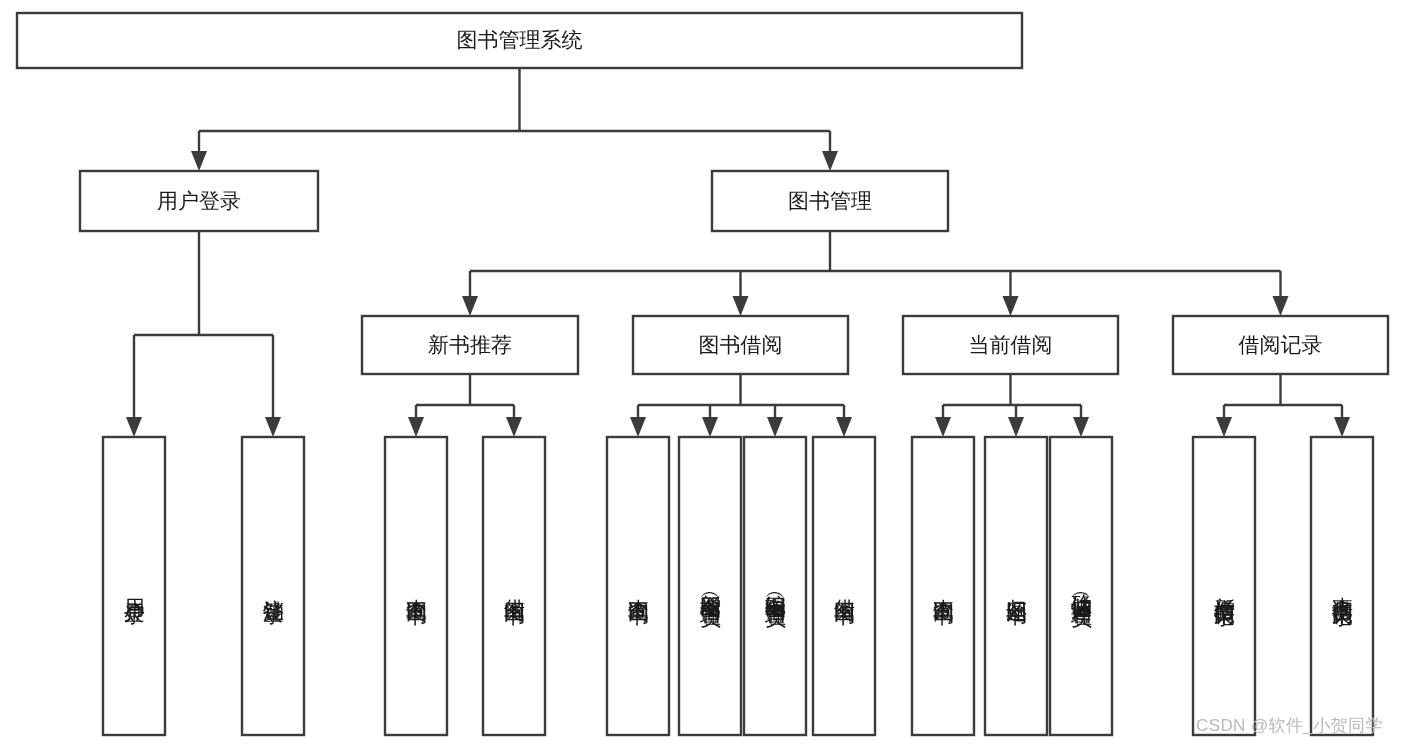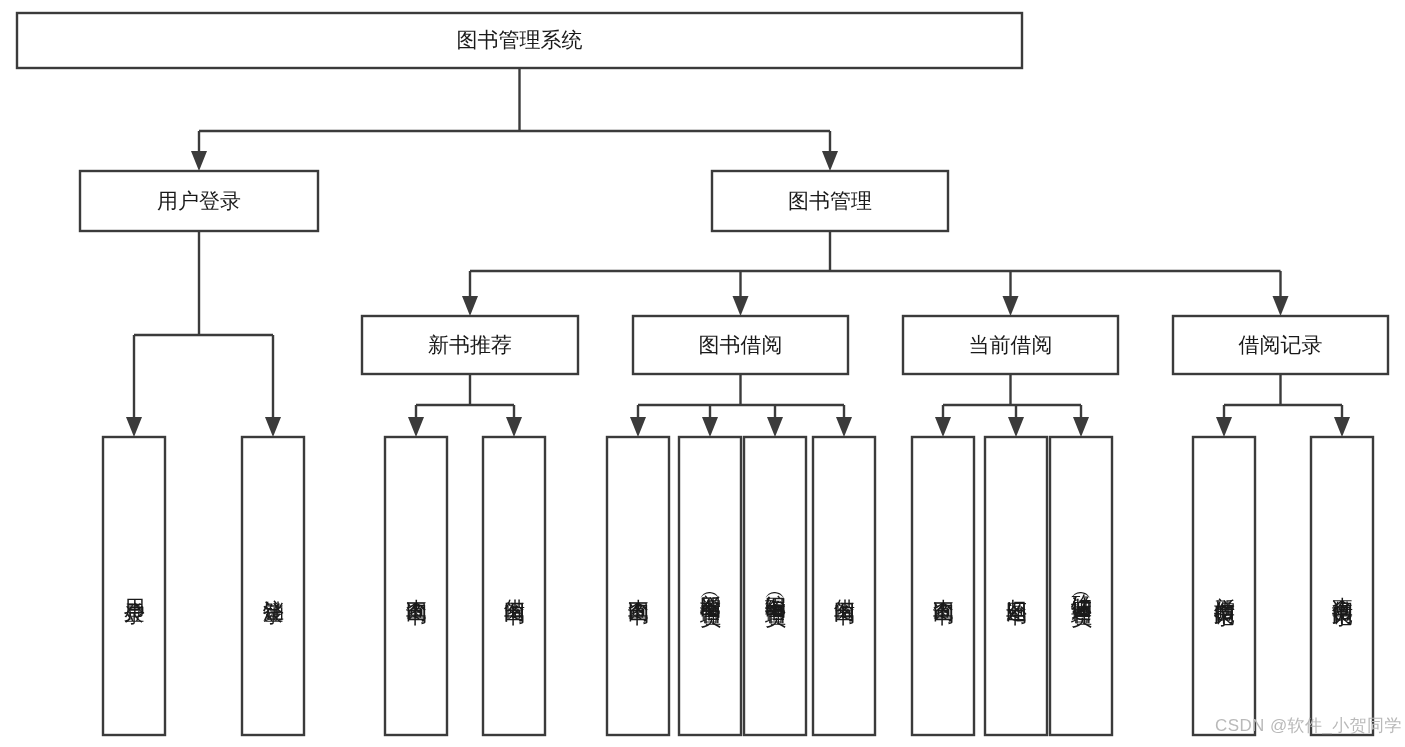--- a/index.html
+++ b/index.html
@@ -216,14 +216,14 @@
       <div class="node-label-v" style="left: 679px; top: 437px; width: 62px; height: 298px;">新增图书（管理员）</div>
       <div class="node-label-v" style="left: 744px; top: 437px; width: 62px; height: 298px;">编辑图书（管理员）</div>
       <div class="node-label-v" style="left: 813px; top: 437px; width: 62px; height: 298px;">借阅图书</div>
       <div class="node-label-v" style="left: 912px; top: 437px; width: 62px; height: 298px;">查询图书</div>
       <div class="node-label-v" style="left: 985px; top: 437px; width: 62px; height: 298px;">归还图书</div>
       <div class="node-label-v" style="left: 1050px; top: 437px; width: 62px; height: 298px;">确认归还（管理员）</div>
       <div class="node-label-v" style="left: 1193px; top: 437px; width: 62px; height: 298px;">新增借阅记录</div>
       <div class="node-label-v" style="left: 1311px; top: 437px; width: 62px; height: 298px;">查询借阅记录</div>
     </div>
 
-  <div class="watermark" style="left:1196px; top:714px;padding-left:19px;">CSDN @软件_小贺同学</div>
+  <div class="watermark" style="left:1196px; top:714px;">CSDN @软件_小贺同学</div>
 </div>
 
 </body></html>

